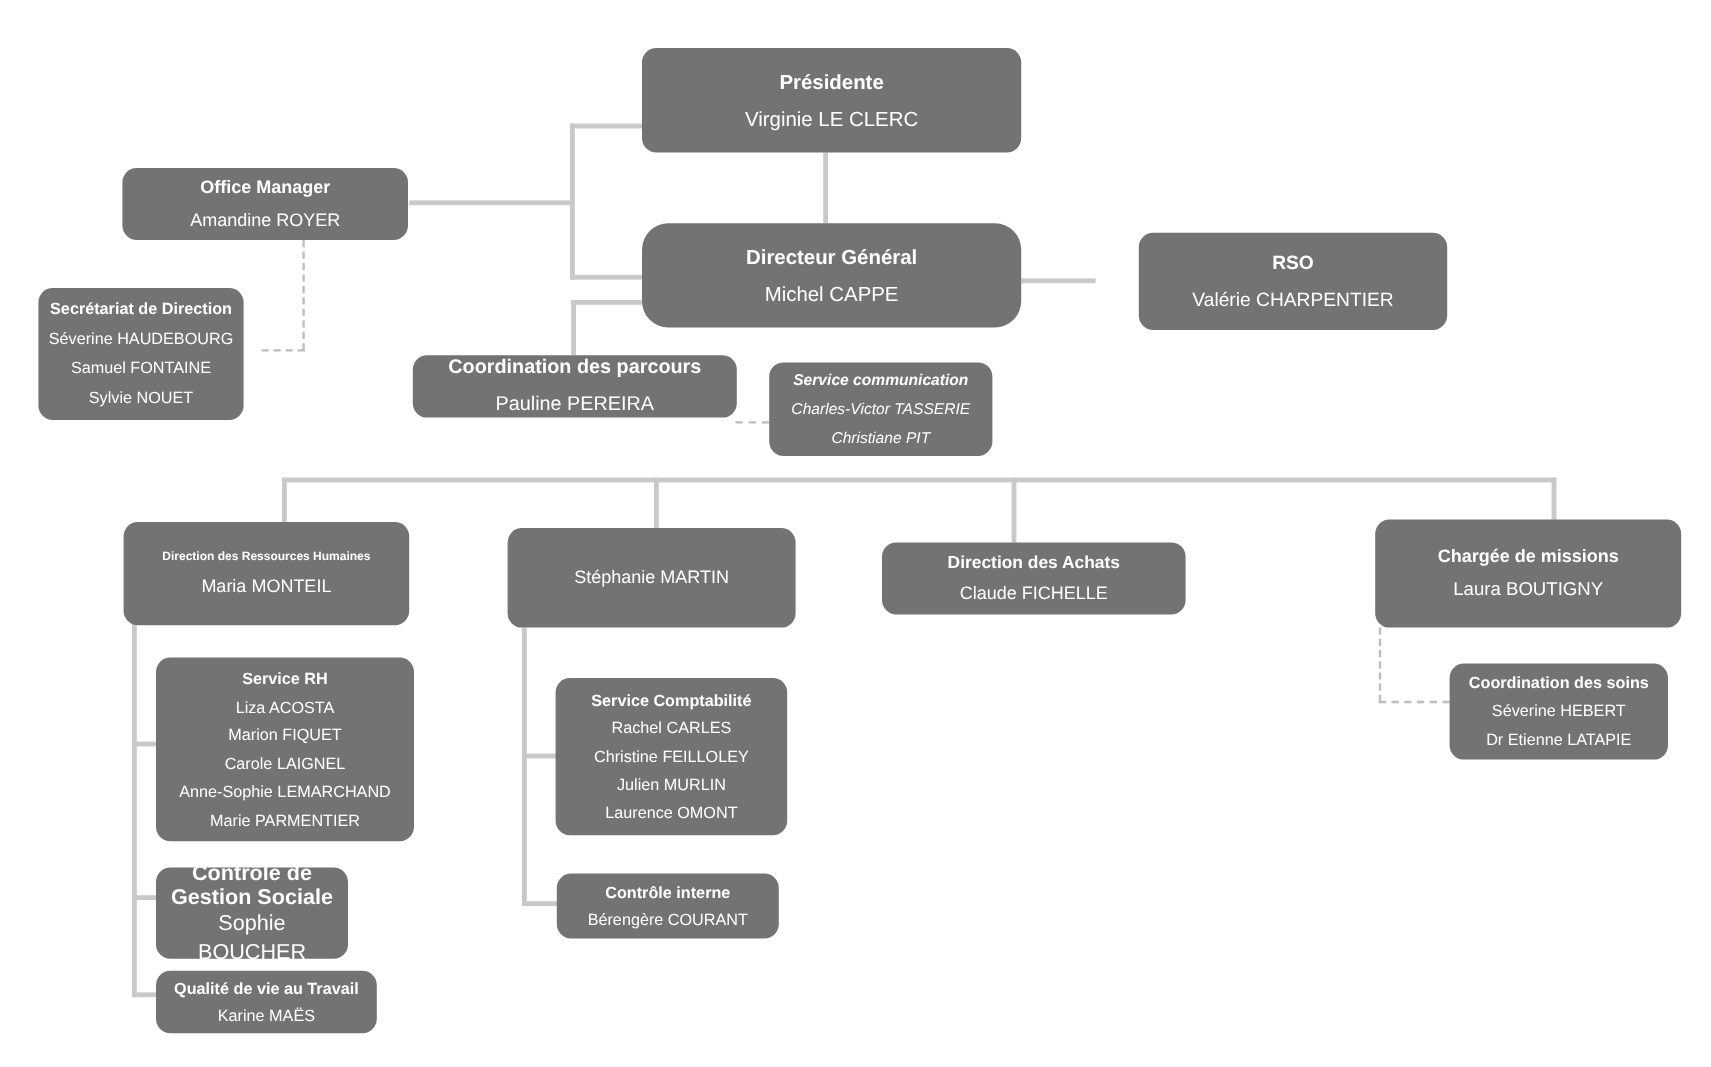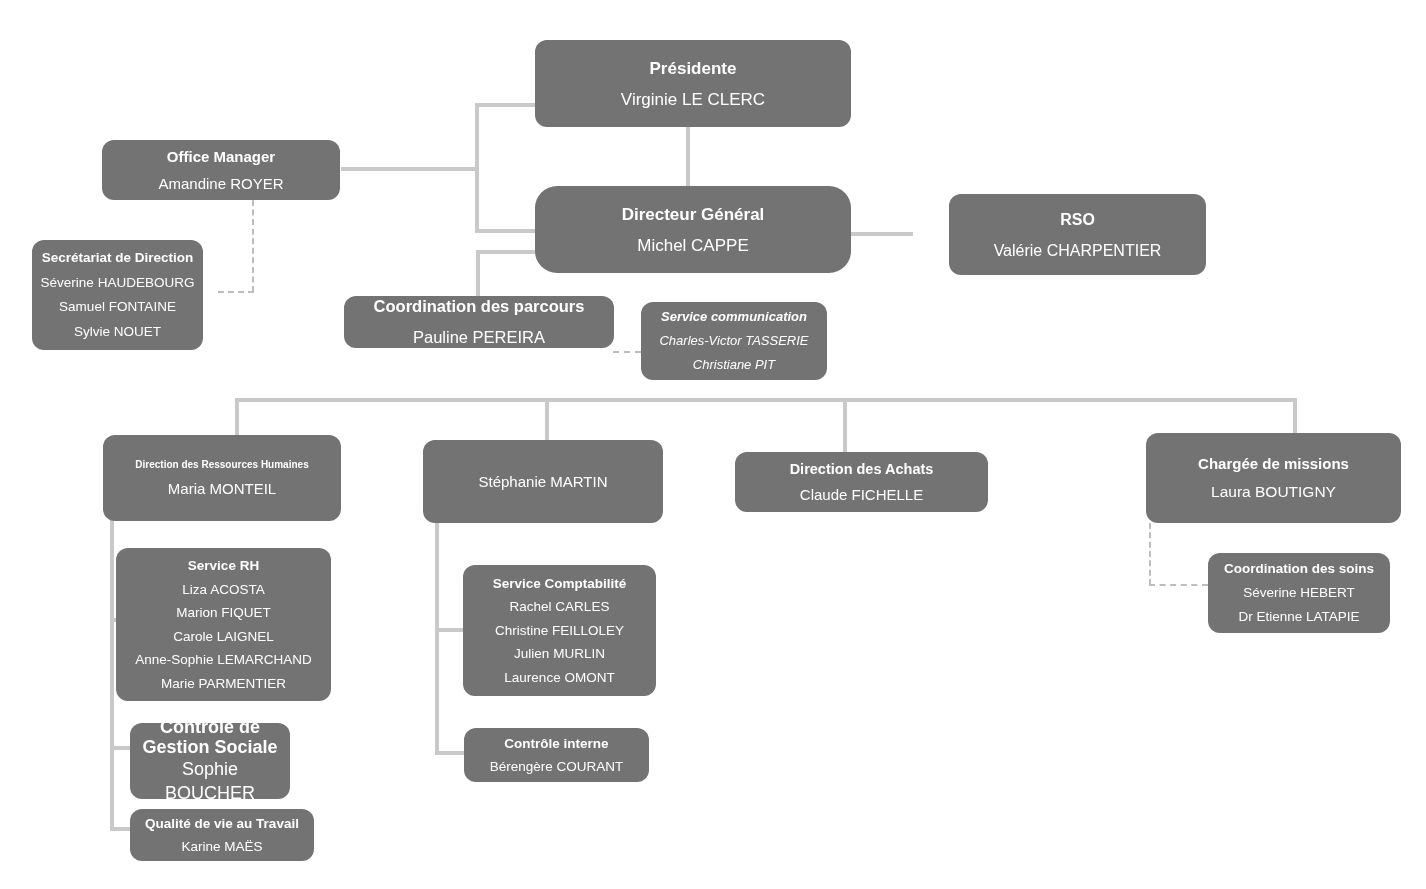--- a/index.html
+++ b/index.html
@@ -25,21 +25,21 @@
   .n-rso{left:913px;top:194px;width:257px;height:81px;font-size:16px;line-height:31px;margin-left:36px;}
   .n-coord{left:344px;top:296px;width:270px;height:52px;font-size:16.5px;line-height:31px;}
   .n-comm{left:641px;top:302px;width:186px;height:78px;font-size:13px;line-height:24px;font-style:italic;}
   .n-drh{left:103px;top:435px;width:238px;height:86px;font-size:15px;line-height:27px;}
   .n-drh .title,.n-daf .title{font-size:10px;line-height:20px;}
   .n-daf{left:423px;top:440px;width:240px;height:83px;font-size:15px;line-height:27px;}
   .n-achats{left:735px;top:452px;width:253px;height:60px;font-size:15px;line-height:26px;border-radius:12px;}
   .n-achats .title{font-size:14.5px;}
   .n-chargee{left:1098px;top:433px;width:255px;height:90px;font-size:15.5px;line-height:28px;margin-left:48px;}
   .n-chargee .title{font-size:15px;}
-  .n-servicerh{left:116px;top:548px;width:215px;height:153px;font-size:13.5px;line-height:23.5px;}
+  .n-servicerh{left:130px;top:548px;width:215px;height:153px;font-size:13.5px;line-height:23.5px;}
   .n-cgs{left:130px;top:723px;width:160px;height:76px;font-size:18px;line-height:24px;}
   .n-cgs .title{line-height:20px;}
   .n-qvt{left:130px;top:809px;width:184px;height:52px;font-size:13.5px;line-height:23px;}
   .n-compta{left:463px;top:565px;width:193px;height:131px;font-size:13.5px;line-height:23.5px;}
   .n-ci{left:464px;top:728px;width:185px;height:54px;font-size:13.5px;line-height:23px;}
   .n-soins{left:1208px;top:553px;width:182px;height:80px;font-size:13.5px;line-height:24px;}
 </style>
 </head>
 <body>
 

